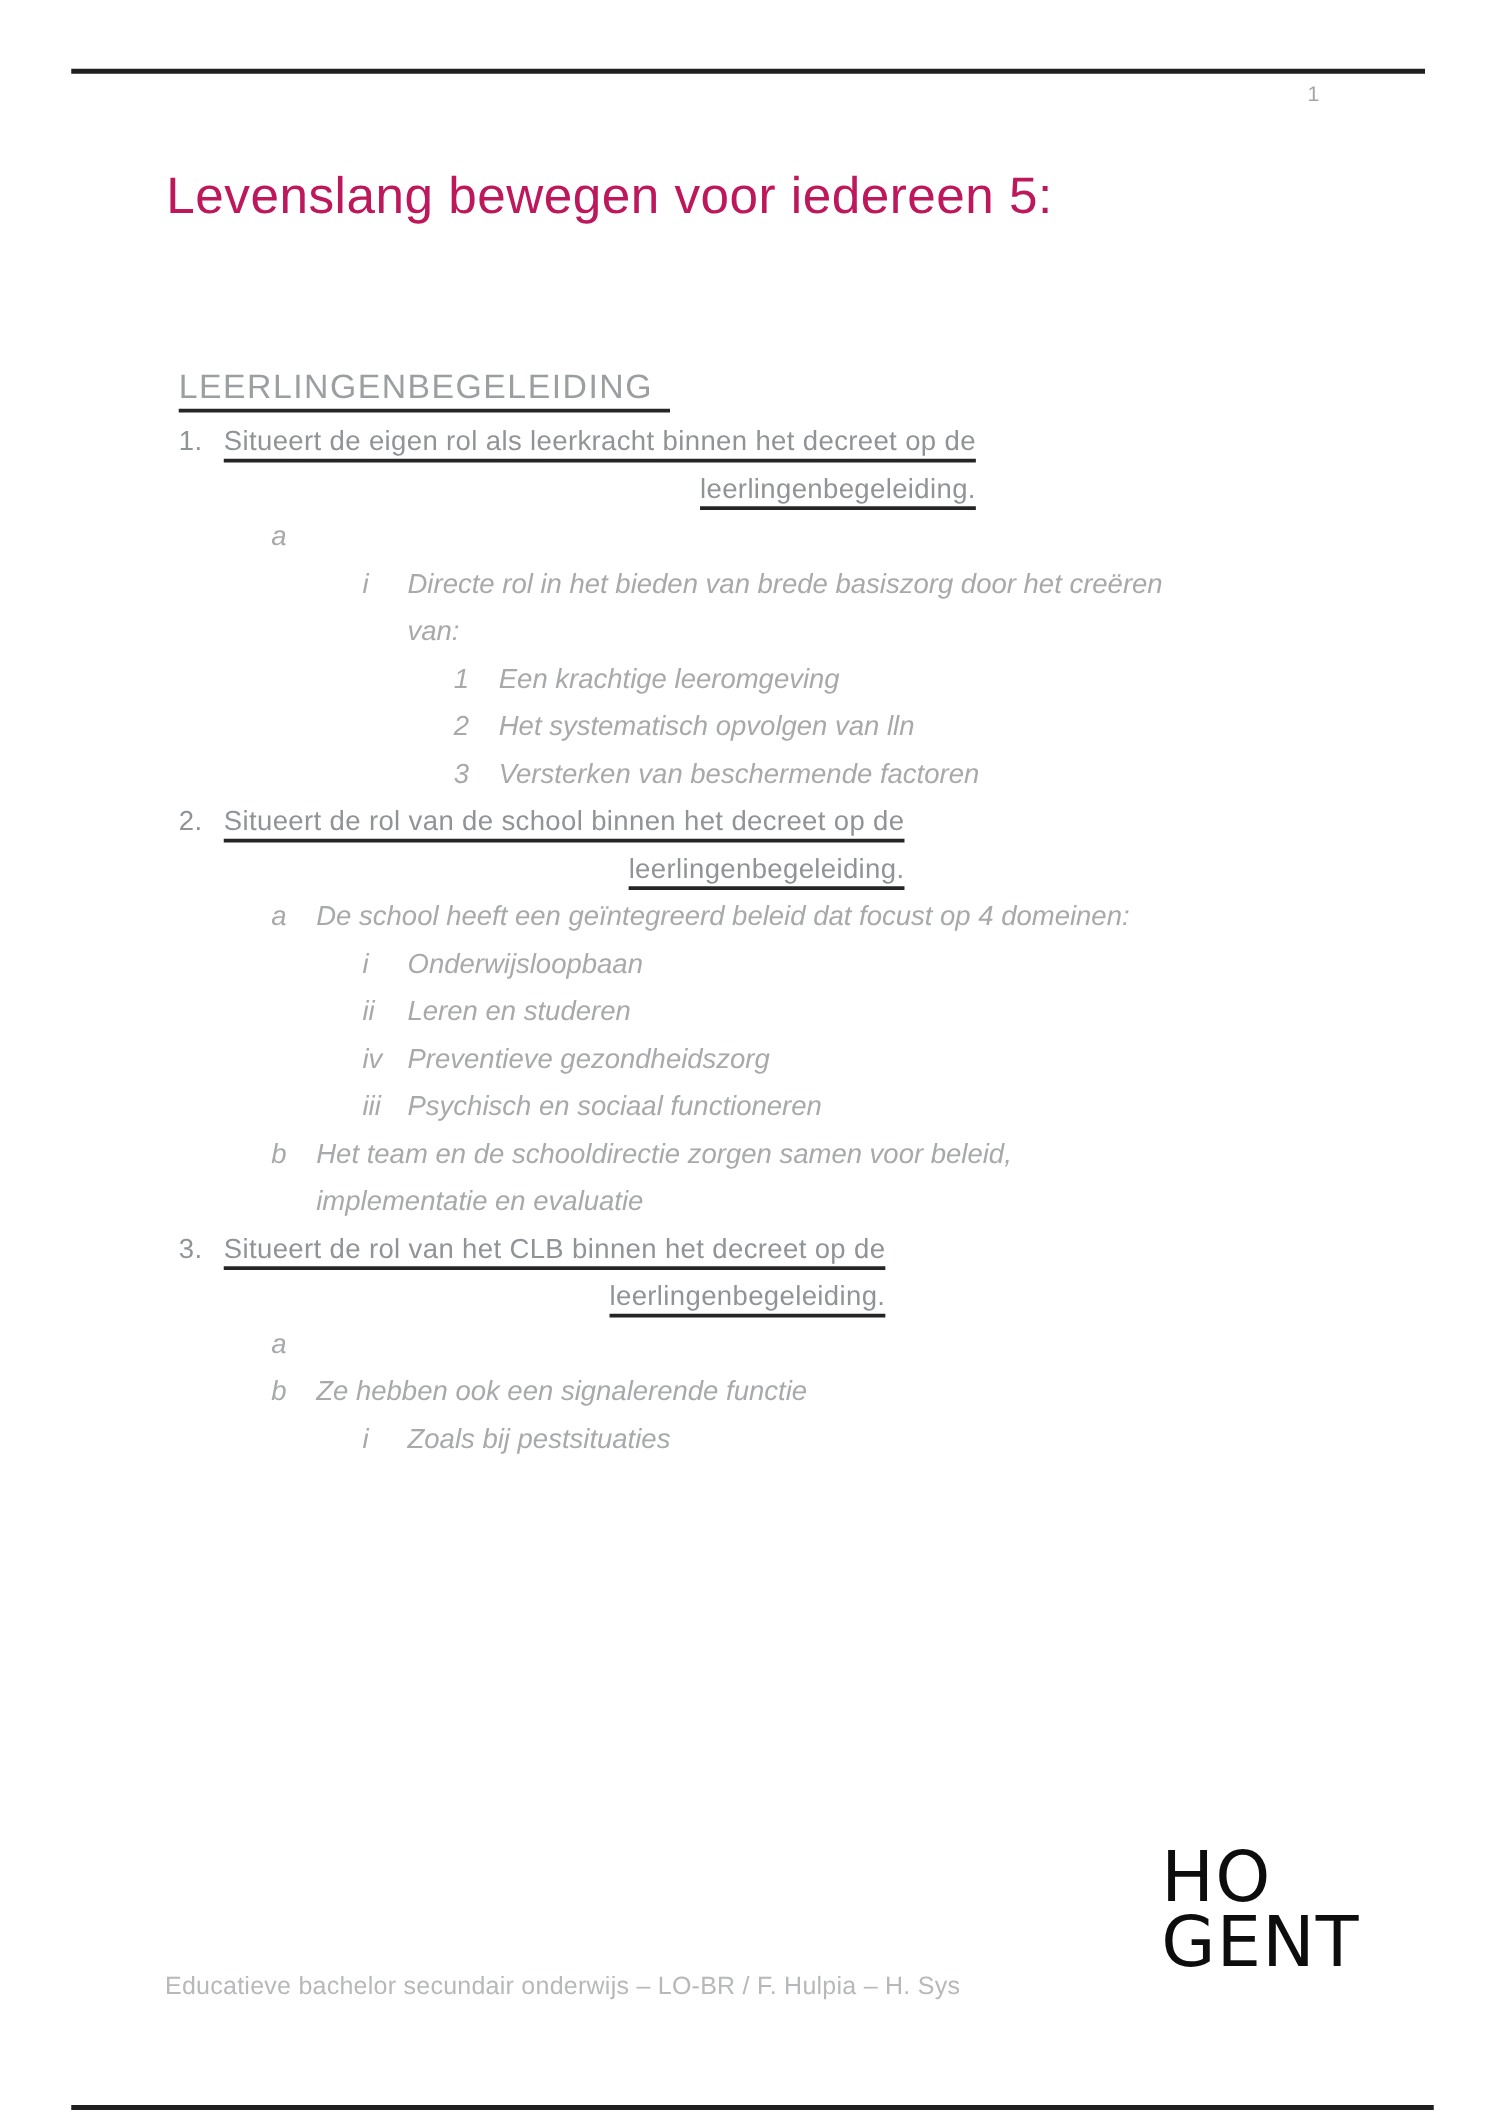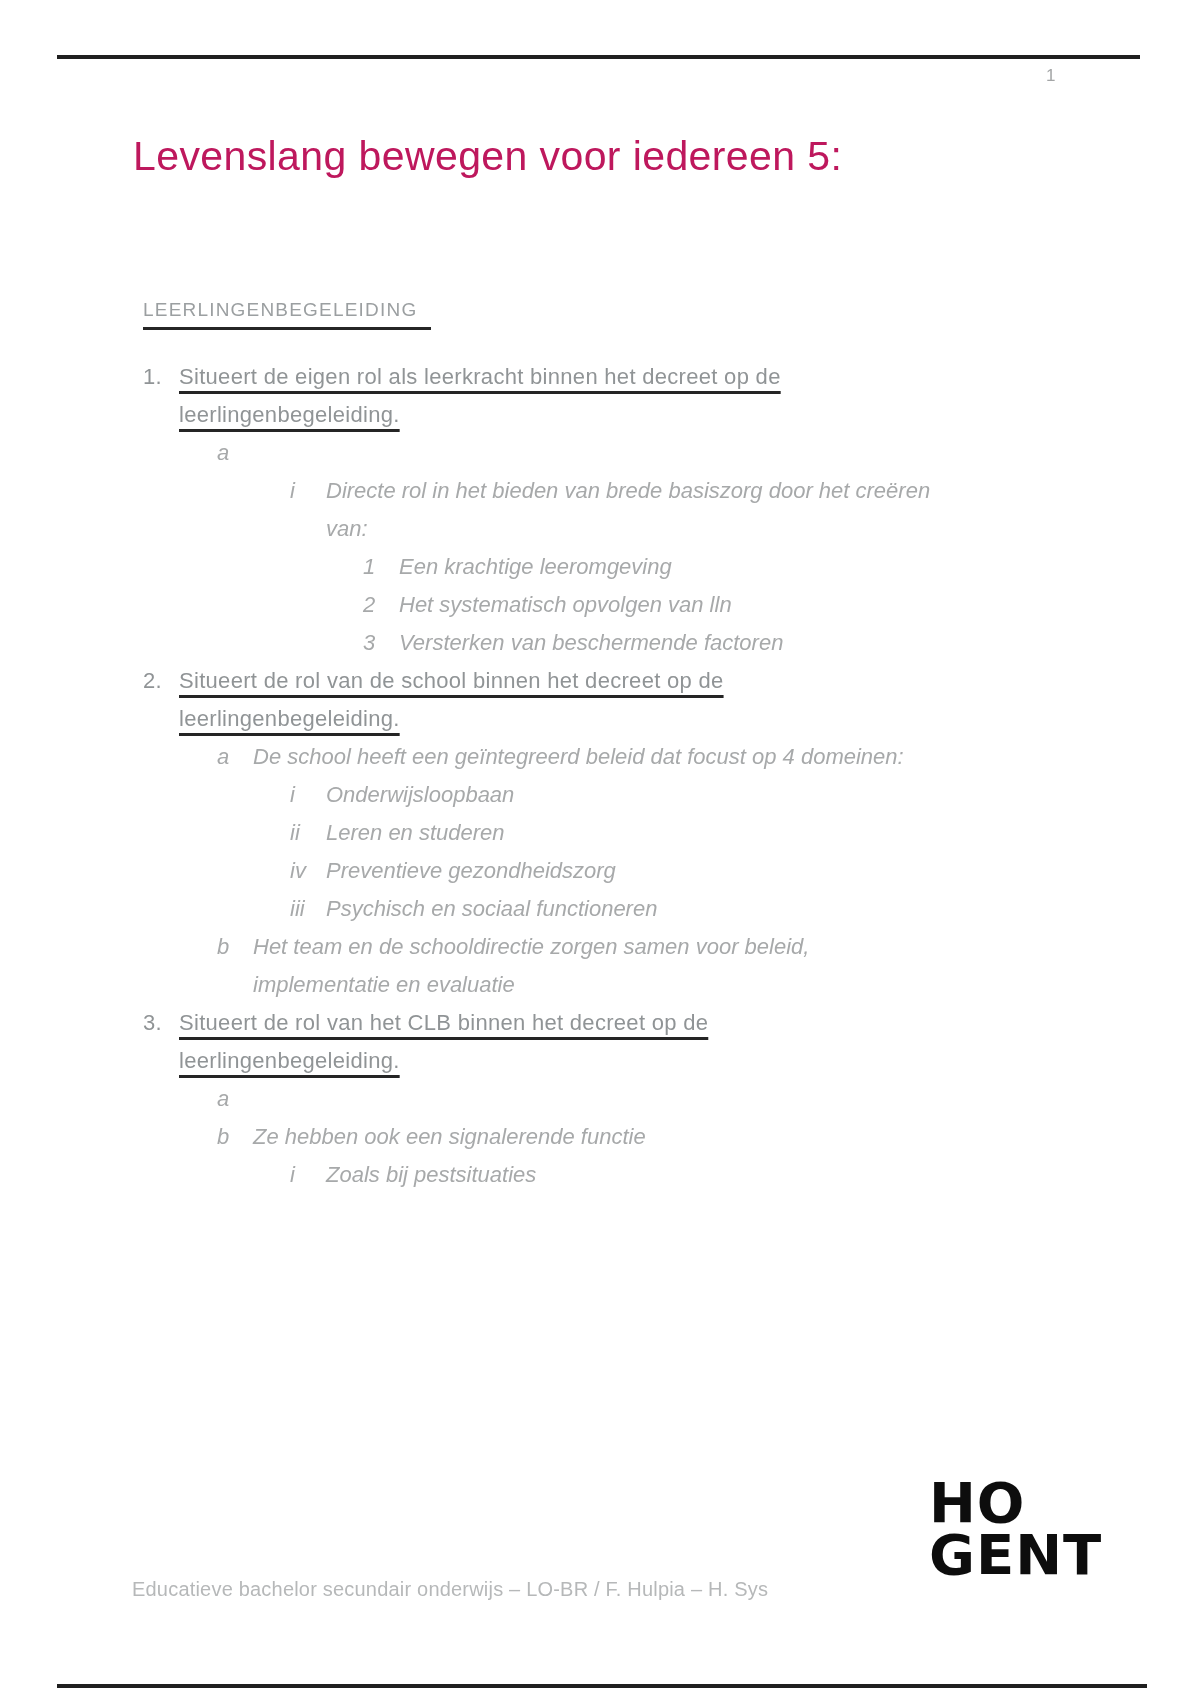--- a/index.html
+++ b/index.html
@@ -50,22 +50,22 @@
     color: #be185d;
   }
   .content {
     position: absolute;
     left: 143px;
     top: 296px;
     width: 920px;
   }
   .section-heading {
     display: inline-block;
-    margin: 0 0 28px 0;
-    font-size: 19px;
+    margin: 0 0 4px 0;
+    font-size: 27px;
     line-height: 27px;
     font-weight: 400;
     letter-spacing: 1.2px;
     color: #9b9fa1;
     border-bottom: 3px solid #262626;
     padding: 0 14px 4px 0;
   }
   .outline {
     width: 100%;
   }
@@ -89,28 +89,29 @@
   }
   .item.underlined {
     color: #909496;
     letter-spacing: 0.3px;
   }
   .item.underlined .text {
     text-decoration: underline;
     text-decoration-color: #252525;
     text-decoration-thickness: 2.5px;
     text-underline-offset: 7px;
+    text-align: right;
   }
   .logo {
     position: absolute;
     left: 929px;
     top: 1477px;
     margin: 0;
     font-family: "DejaVu Sans", sans-serif;
-    font-weight: bold;
+    font-weight: normal;
     font-size: 56px;
     line-height: 52px;
     letter-spacing: 1px;
     color: #0d0d0d;
   }
   .footer-text {
     position: absolute;
     left: 132px;
     top: 1576px;
     font-size: 20px;

